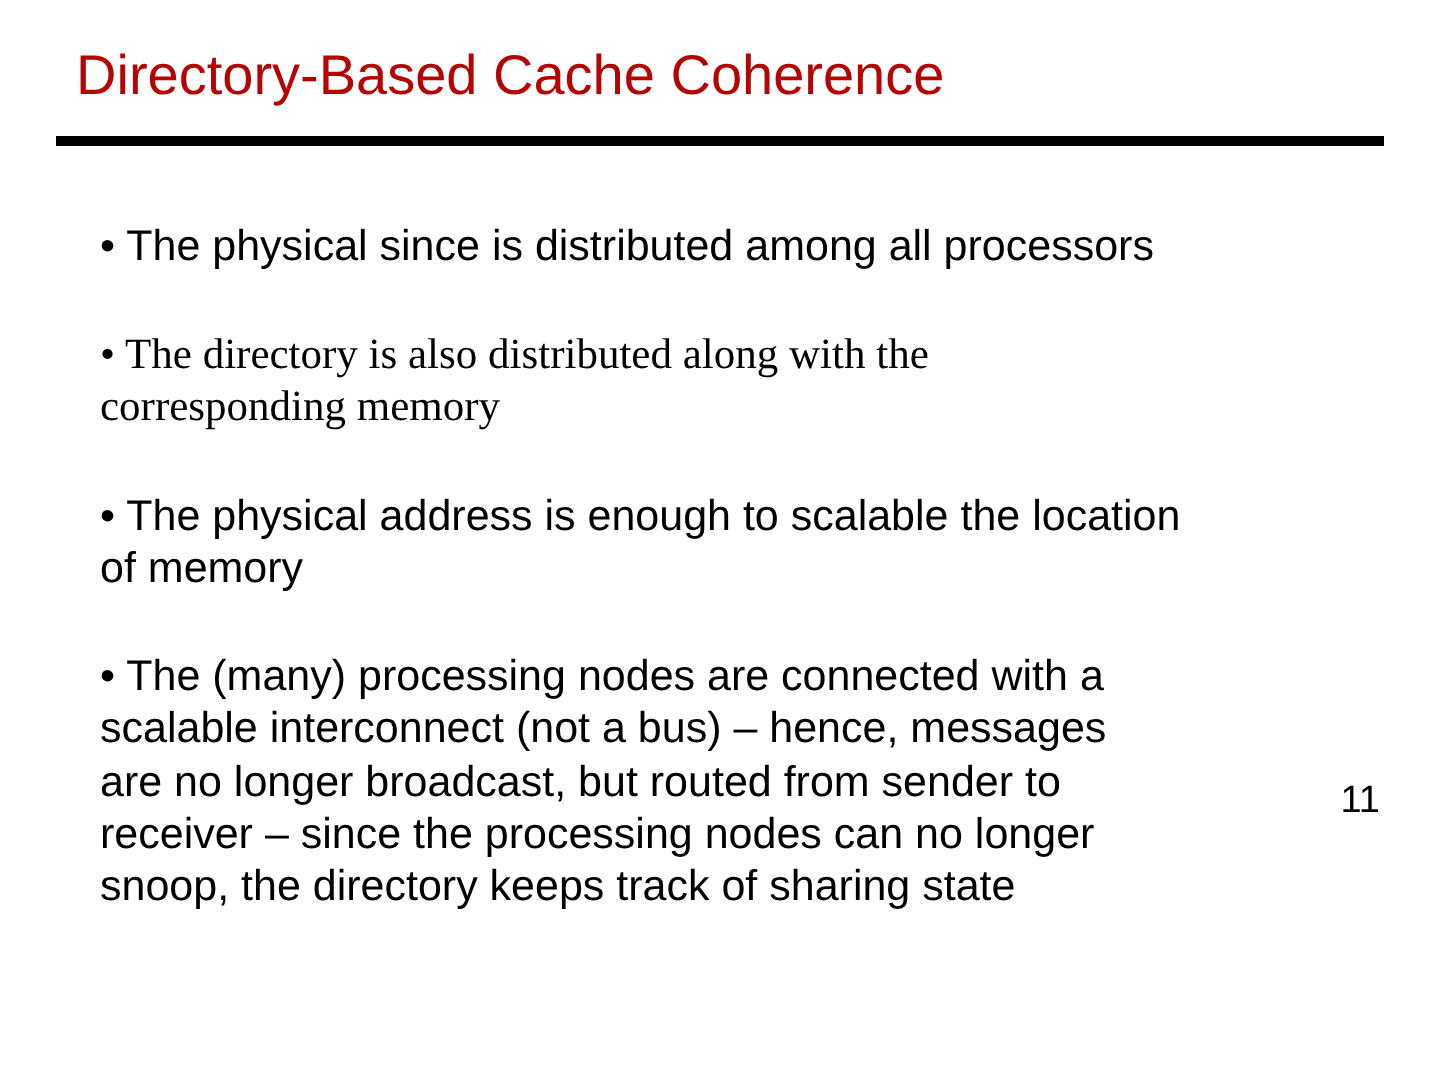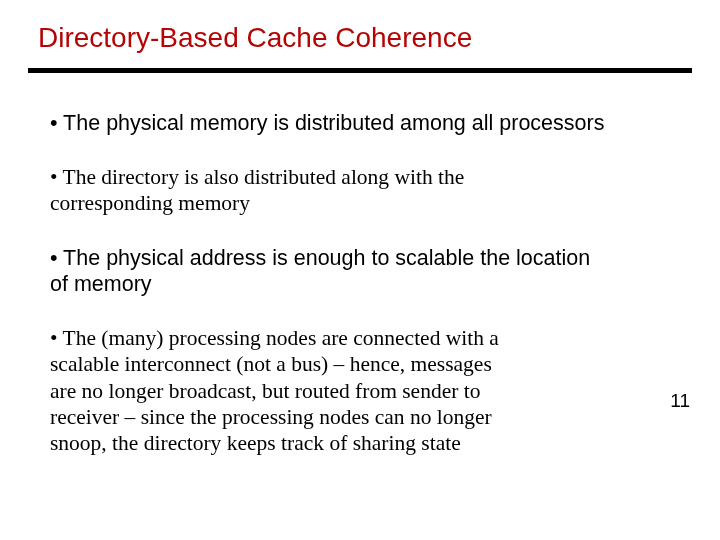--- a/index.html
+++ b/index.html
@@ -57,29 +57,29 @@
 </head>
 <body>
 
 <div class="slide">
 
   <div class="title">Directory-Based Cache Coherence</div>
 
   <div class="rule"></div>
 
   <div class="body">
-    <div class="bullet" style="white-space: pre-line;">• The physical memory is distributed among all processors</div>
+    <div class="bullet" style="white-space: pre-line;">• The physical since is distributed among all processors</div>
 
     <div class="bullet" style="white-space: pre-line; font-family: Liberation Serif, serif;">• The directory is also distributed along with the
   corresponding memory</div>
 
     <div class="bullet" style="white-space: pre-line;">• The physical address is enough to scalable the location
   of memory</div>
 
-    <div class="bullet" style="white-space: pre-line; margin-bottom:0;font-family:Liberation Serif, serif;">• The (many) processing nodes are connected with a
+    <div class="bullet" style="white-space: pre-line; margin-bottom:0;">• The (many) processing nodes are connected with a
   scalable interconnect (not a bus) – hence, messages
   are no longer broadcast, but routed from sender to
   receiver – since the processing nodes can no longer
   snoop, the directory keeps track of sharing state</div>
   </div>
 
   <div class="pagenum">11</div>
 
 </div>
 

